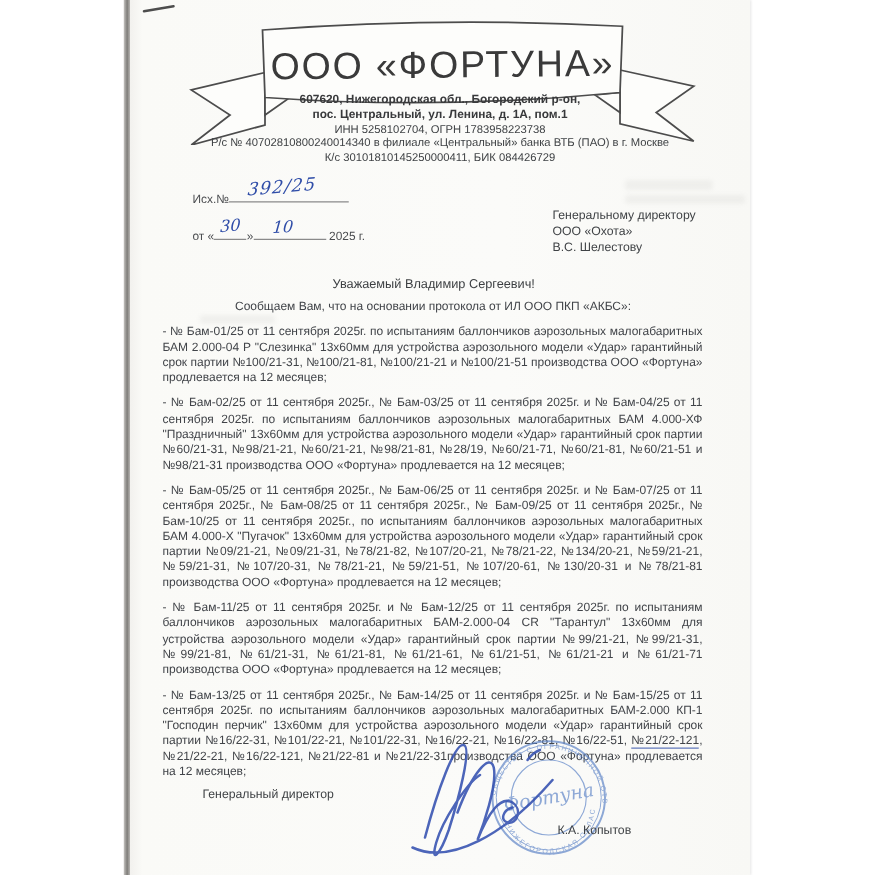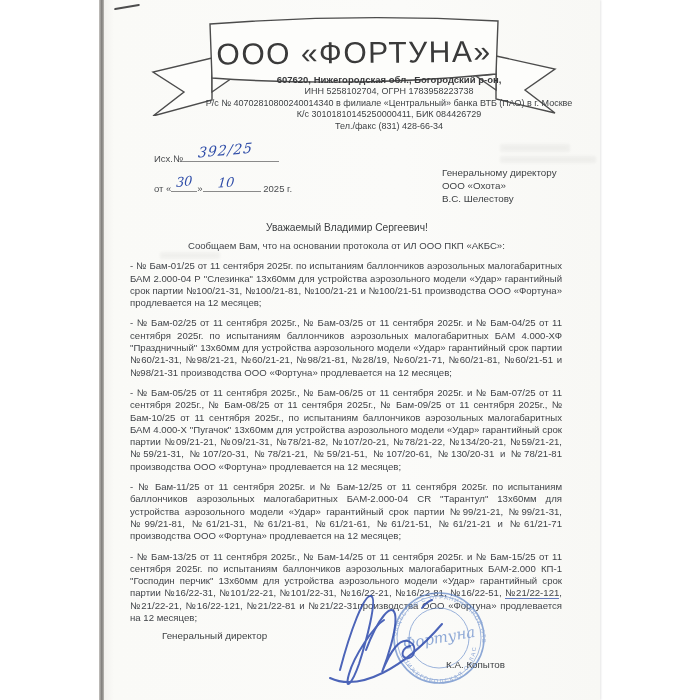--- a/index.html
+++ b/index.html
@@ -10,21 +10,21 @@
     box-shadow:1px 0 2px rgba(0,0,0,.10);}
   .page-edge{position:absolute;left:99px;top:0;width:5px;height:700px;
     background:linear-gradient(90deg,#c6c4c1,#7e7c79 55%,#b9b7b3);}
   .pen-mark{position:absolute;left:10px;top:6px;width:26px;height:2px;background:#4d4d4d;
     transform:rotate(-10deg);border-radius:2px;}
   .banner-wrap{position:absolute;left:44px;top:12px;width:412px;height:104px;}
   .banner-wrap svg{position:absolute;left:0;top:0;}
   .banner-title{position:absolute;left:58px;top:16px;width:296px;height:50px;
     display:flex;align-items:center;justify-content:center;
     font-size:30px;letter-spacing:1.5px;color:#3a3a3a;transform:rotate(-.6deg);white-space:nowrap;}
-  .letterhead{position:absolute;left:0;top:74px;width:100%;text-align:center;color:#3f4245;padding-left:37px;}
+  .letterhead{position:absolute;left:0;top:74px;width:100%;text-align:center;color:#3f4245;}
   .lh-line{font-size:9px;line-height:11.8px;}
   .lh-bold{font-weight:bold;font-size:9.5px;color:#38393b;}
   .ref-block{position:absolute;left:50px;top:150px;font-size:9.5px;color:#4a4c4f;}
   .ref-row{position:relative;height:28px;}
   .blank{display:inline-block;border-bottom:1px solid #8a8a8a;height:11px;vertical-align:baseline;}
   .hw{font-family:"DejaVu Serif",serif;font-style:italic;color:#2f4da8;}
   .hw-num{position:absolute;left:44px;top:-8px;font-size:14px;transform:rotate(-5deg) skewX(-10deg);letter-spacing:1px;}
   .hw-day{position:absolute;left:22px;top:-6px;font-size:13px;transform:rotate(-6deg) skewX(-8deg);}
   .hw-month{position:absolute;left:64px;top:-5px;font-size:13px;transform:rotate(-3deg) skewX(-8deg);}
   .recipient{position:absolute;left:338px;top:166px;font-size:9.8px;line-height:13px;color:#3f4245;}
@@ -63,24 +63,24 @@
           <path d="M348,62 L348,78 L328,64 Z"></path>
 
           <path d="M62,12 Q206,1 350,9 L348,62 Q206,76 64,66 Z"></path>
         </g>
       </svg>
       <div class="banner-title">ООО «ФОРТУНА»</div>
     </div>
 
     <div class="letterhead">
       <div class="lh-line lh-bold">607620, Нижегородская обл., Богородский р-он,</div>
+      <div class="lh-line lh-bold">пос. Центральный, ул. Ленина, д. 1А, пом.1</div>
       <div class="lh-line">ИНН 5258102704, ОГРН 1783958223738</div>
       <div class="lh-line">Р/с № 40702810800240014340 в филиале «Центральный» банка ВТБ (ПАО) в г. Москве</div>
       <div class="lh-line">К/с 30101810145250000411, БИК 084426729</div>
-      <div class="lh-line">Тел./факс (831) 428-66-34</div>
     </div>
 
     <div class="ref-block">
       <div class="ref-row">
         <span>Исх.№</span><span class="blank" style="width:96px"></span>
         <span class="hw hw-num">392/25</span>
       </div>
       <div class="ref-row" style="margin-top:2px">
         <span>от «</span><span class="blank" style="width:26px"></span><span>»</span><span class="blank" style="width:58px"></span>
         <span>2025 г.</span>

